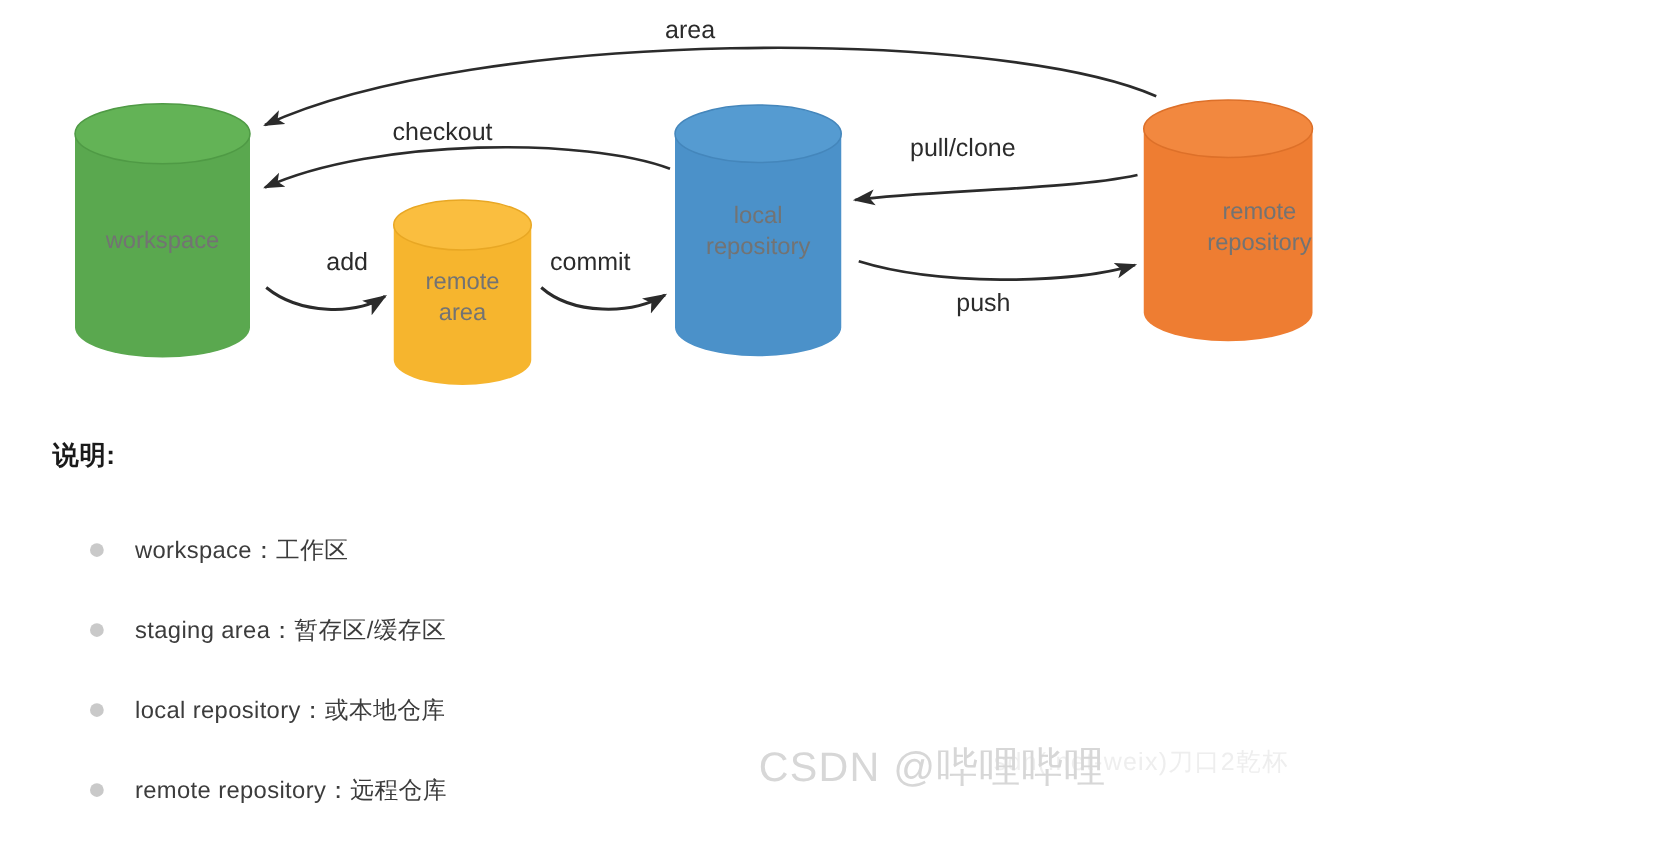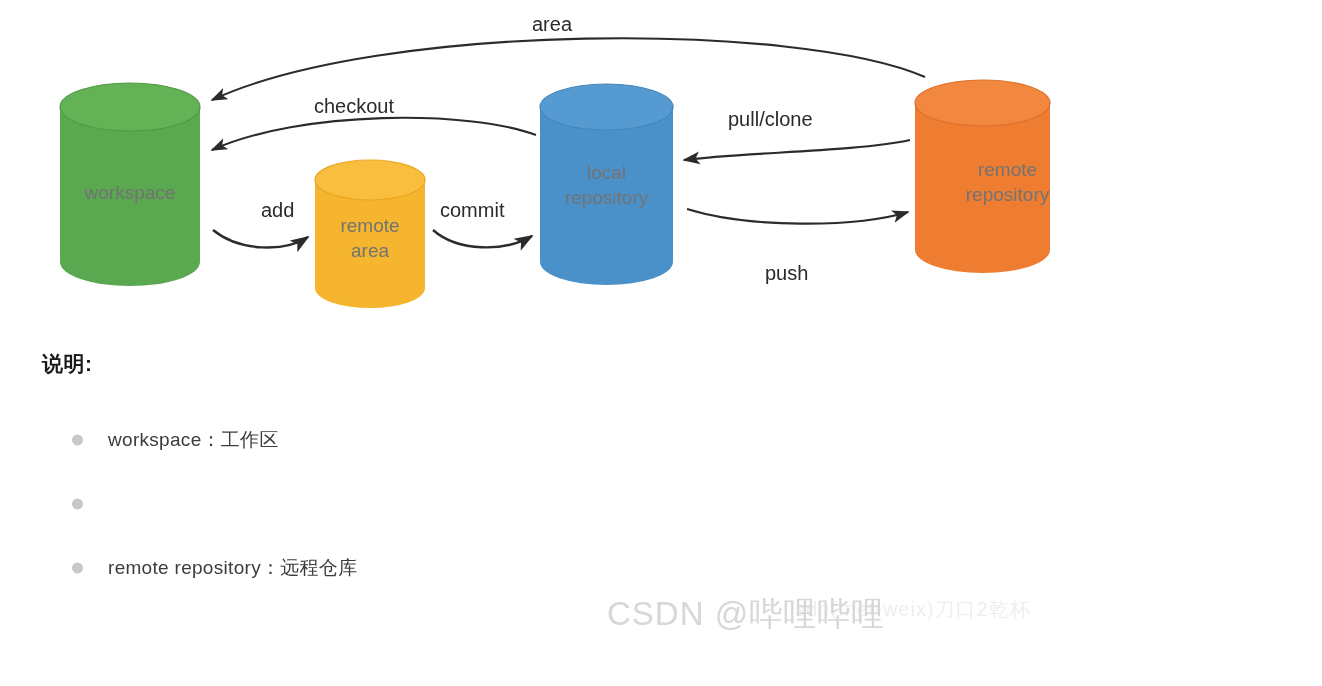--- a/index.html
+++ b/index.html
@@ -180,34 +180,39 @@
   <div class="edge-label" style="left:532px; top:13px;">area</div>
 
   <div class="edge-label" style="left:314px; top:95px;">checkout</div>
 
   <div class="edge-label" style="left:233px; top:199px;margin-left:28px;">add</div>
 
   <div class="edge-label" style="left:440px; top:199px;">commit</div>
 
   <div class="edge-label" style="left:728px; top:108px;">pull/clone</div>
 
-  <div class="edge-label" style="left:765px; top:232px;margin-top:30px;">push</div>
+  <div class="edge-label" style="left:765px; top:232px;">push</div>
 </div>
 
 <div id="notes">
 
   <div id="notes-heading">说明:</div>
 
   <ul id="notes-list">
     <li>
       <span class="bullet-dot"></span>
       <span class="note-text">workspace：工作区</span>
     </li>
     <li>
       <span class="bullet-dot"></span>
+      <span class="note-text">staging area：暂存区/缓存区</span>
+    </li>
+    <li>
+      <span class="bullet-dot"></span>
+      <span class="note-text">local repository：或本地仓库</span>
     </li>
     <li>
       <span class="bullet-dot"></span>
       <span class="note-text">remote repository：远程仓库</span>
     </li>
   </ul>
 </div>
 
 <div id="watermark-secondary">sdn(.net-weix)刀口2乾杯</div>
 <div id="watermark-primary">CSDN @哔哩哔哩</div>

